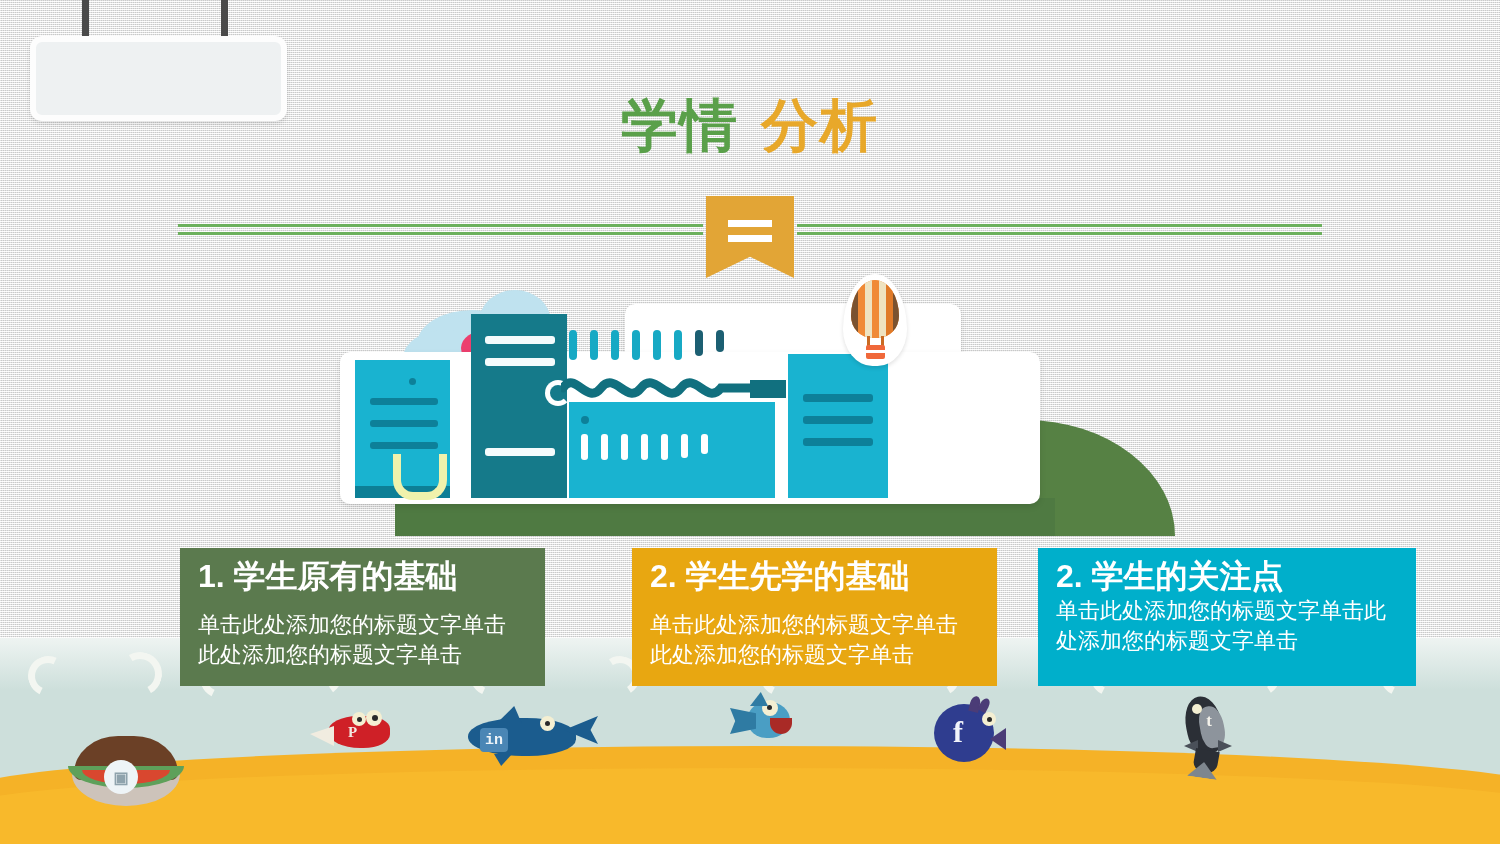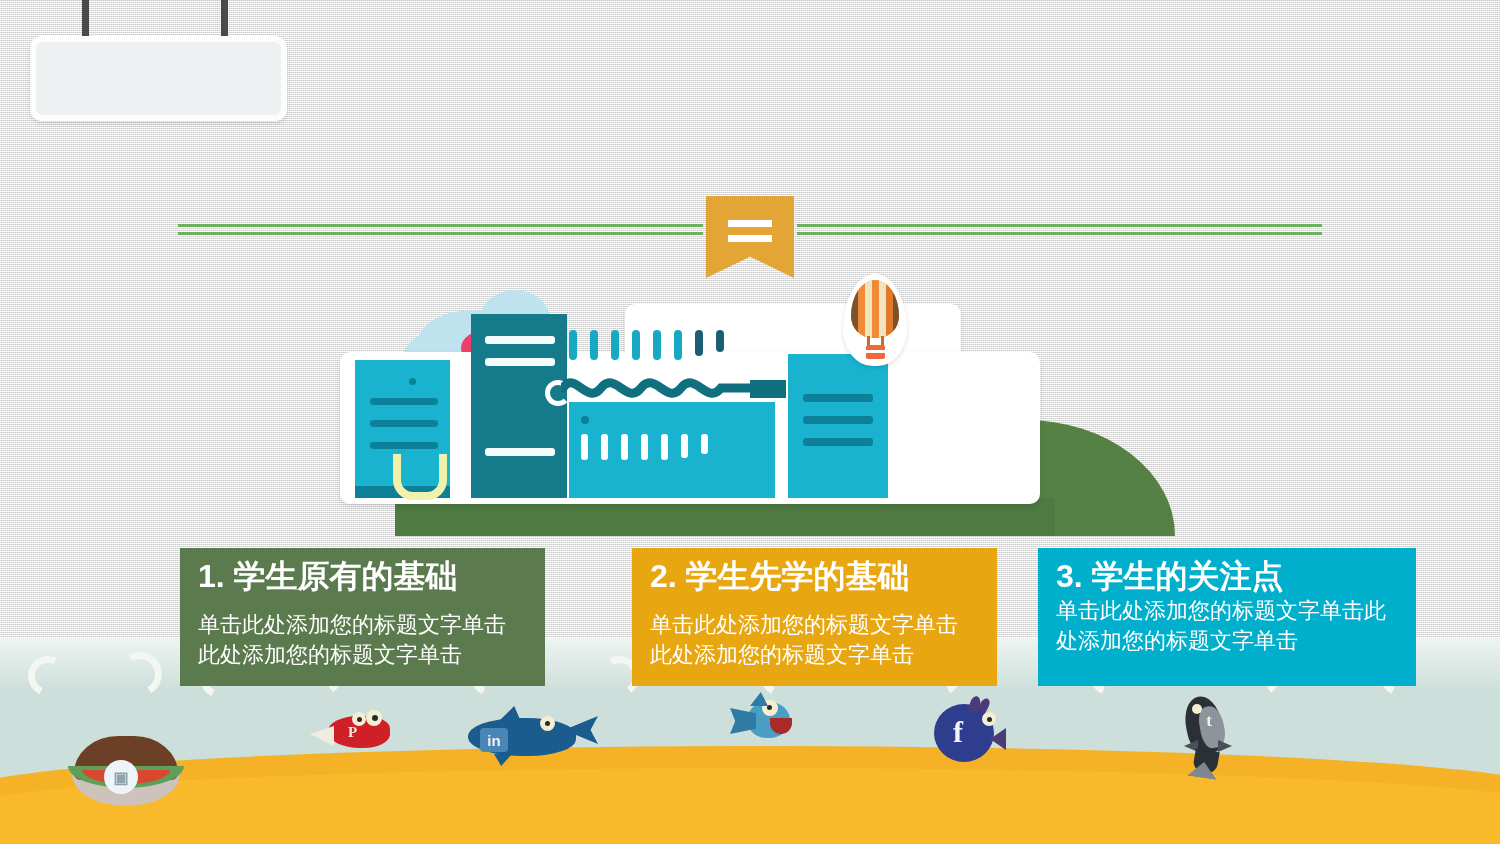--- a/index.html
+++ b/index.html
@@ -117,20 +117,23 @@
 <div class="slide">
 
   <div class="texture"></div>
 
   <div class="string" style="left:82px;height:44px;"></div>
   <div class="string" style="left:221px;height:44px;"></div>
   <div class="sign">
     <span></span>
   </div>
 
+  <div class="title">
+    <span class="t1">学情</span><span class="t2">分析</span>
+  </div>
 
   <div class="divider-wrap">
     <div class="dline dl-left"></div>
     <div class="dline2 dl-left"></div>
     <div class="dline dl-right"></div>
     <div class="dline2 dl-right"></div>
   </div>
   <div class="ribbon">
     <div class="bar b1"></div>
     <div class="bar b2"></div>
@@ -239,21 +242,21 @@
   <div class="boxes">
     <div class="box box-1" style="background:#5b7a4e;">
       <h3>1. 学生原有的基础</h3>
       <p>单击此处添加您的标题文字单击此处添加您的标题文字单击</p>
     </div>
     <div class="box box-2" style="background:#e8a711;">
       <h3>2. 学生先学的基础</h3>
       <p>单击此处添加您的标题文字单击此处添加您的标题文字单击</p>
     </div>
     <div class="box box-3" style="background:#00afcb;">
-      <h3 style="width:260px;">3. 学生的关注点</h3>
+      <h3 style="width:260px;">2. 学生的关注点</h3>
       <p class="body-overlap">单击此处添加您的标题文字单击此处添加您的标题文字单击</p>
     </div>
   </div>
 
   <div class="sea">
     <div class="water"></div>
     <div class="waveband"></div>
 
     <div class="curl" style="left:28px;top:18px;width:26px;height:26px;border-color:#f3f6f1 transparent transparent #f3f6f1;transform:rotate(-20deg);"></div>
     <div class="curl" style="left:118px;top:14px;width:30px;height:30px;border-color:#f3f6f1 #f3f6f1 transparent transparent;transform:rotate(15deg);"></div>
@@ -287,21 +290,21 @@
       <div style="position:absolute;left:0px;top:22px;width:24px;height:20px;background:#f1ece0;clip-path:polygon(100% 0,0 40%,100% 100%);"></div>
       <div style="position:absolute;left:38px;top:20px;color:#f3e7e0;font-size:15px;font-weight:bold;font-family:'Liberation Serif',serif;">P</div>
     </div>
 
     <div class="creature" style="left:462px;top:70px;width:140px;height:60px;">
       <div class="fishbody" style="left:6px;top:10px;width:108px;height:38px;background:#1b5c8e;border-radius:48% 46% 44% 50%;"></div>
       <div style="position:absolute;left:34px;top:-2px;width:26px;height:18px;background:#1b5c8e;clip-path:polygon(0 100%,70% 0,100% 100%);"></div>
       <div style="position:absolute;left:102px;top:8px;width:34px;height:28px;background:#1b5c8e;clip-path:polygon(0 50%,100% 0,78% 50%,100% 100%);"></div>
       <div class="eye" style="left:78px;top:8px;width:15px;height:15px;"></div>
       <div class="pupil" style="left:83px;top:13px;width:5px;height:5px;"></div>
-      <div class="badge" style="left:18px;top:20px;width:28px;height:24px;background:#4a86b5;border-radius:4px;color:#eef4f8;font-size:15px;font-family:Liberation Sans, sans-serif;">in</div>
+      <div class="badge" style="left:18px;top:20px;width:28px;height:24px;background:#4a86b5;border-radius:4px;color:#eef4f8;font-size:15px;font-family:Liberation Mono, monospace;">in</div>
       <div style="position:absolute;left:32px;top:46px;width:18px;height:12px;background:#1b5c8e;clip-path:polygon(0 0,100% 0,40% 100%);"></div>
     </div>
 
     <div class="creature" style="left:726px;top:54px;width:76px;height:60px;">
       <div class="fishbody" style="left:22px;top:10px;width:42px;height:36px;background:#4a9ec4;border-radius:44% 50% 50% 44%;"></div>
       <div class="eye" style="left:36px;top:8px;width:16px;height:16px;"></div>
       <div class="pupil" style="left:41px;top:13px;width:5px;height:5px;"></div>
       <div style="position:absolute;left:44px;top:26px;width:22px;height:16px;background:#a92a26;border-radius:0 0 16px 16px / 0 0 16px 16px;"></div>
       <div style="position:absolute;left:4px;top:16px;width:26px;height:26px;background:#2f7ba3;clip-path:polygon(100% 20%,0 0,20% 50%,0 100%,100% 80%);"></div>
       <div style="position:absolute;left:24px;top:0px;width:18px;height:14px;background:#2f7ba3;clip-path:polygon(0 100%,60% 0,100% 100%);"></div>

